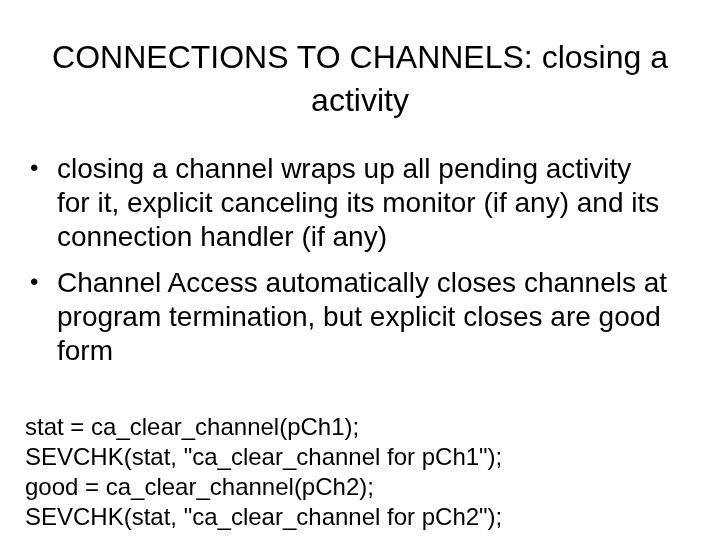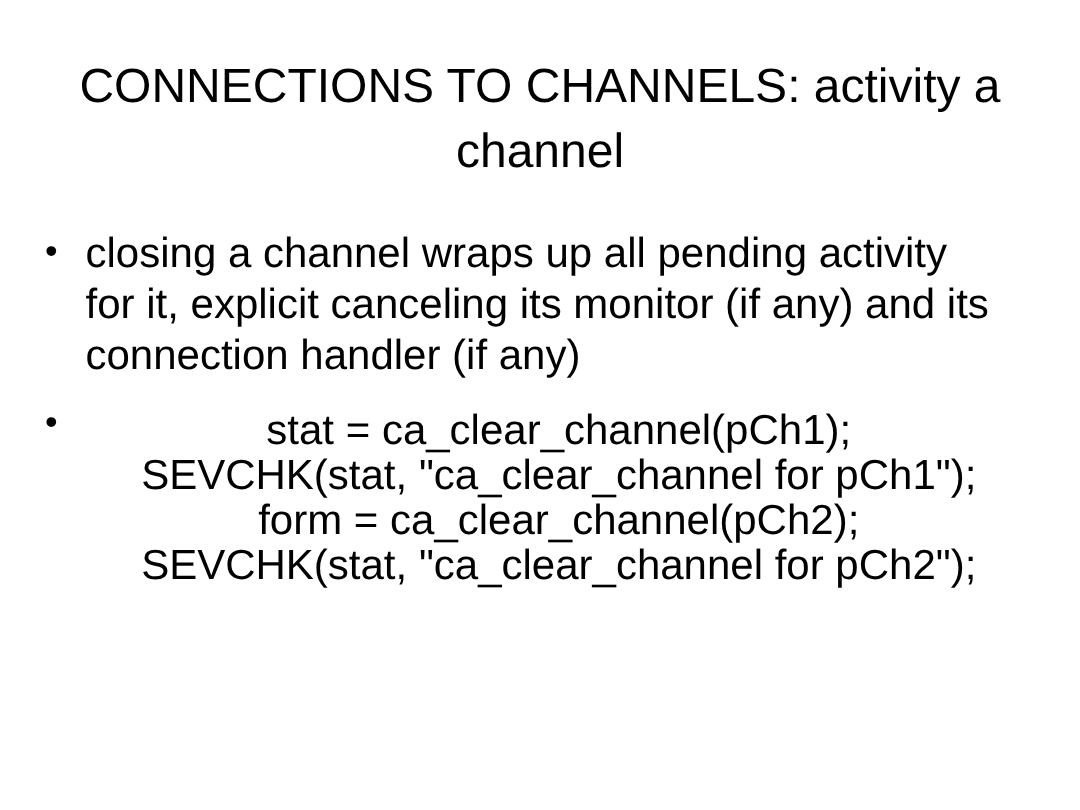--- a/index.html
+++ b/index.html
@@ -40,46 +40,46 @@
     font-size: 28px;
     line-height: 34px;
   }
   ul.bullet-list .bullet-marker {
     position: absolute;
     left: 30px;
     top: -1px;
     font-size: 24px;
   }
   .code-block {
-    margin: 18px 0 0 25px;
-    font-size: 28px;
+    margin: 44px 0 0 25px;
+    font-size: 24px;
     line-height: 30px;
-    text-align: center;
   }
   .code-line {
     white-space: pre;
   }
 </style>
 </head>
 <body>
 
 <div class="slide">
 
-  <h1 class="slide-title">CONNECTIONS TO CHANNELS: activity a channel</h1>
+  <h1 class="slide-title">CONNECTIONS TO CHANNELS: closing a activity</h1>
 
   <ul class="bullet-list">
     <li>
       <span class="bullet-marker">•</span>
       <span>closing a channel wraps up all pending activity for it, explicit canceling its monitor (if any) and its connection handler (if any)</span>
     </li>
     <li>
       <span class="bullet-marker">•</span>
+      <span>Channel Access automatically closes channels at program termination, but explicit closes are good form</span>
     </li>
   </ul>
 
   <div class="code-block">
     <div class="code-line">stat = ca_clear_channel(pCh1);</div>
     <div class="code-line">SEVCHK(stat, "ca_clear_channel for pCh1");</div>
-    <div class="code-line">form = ca_clear_channel(pCh2);</div>
+    <div class="code-line">good = ca_clear_channel(pCh2);</div>
     <div class="code-line">SEVCHK(stat, "ca_clear_channel for pCh2");</div>
   </div>
 
 </div>
 
 </body></html>

